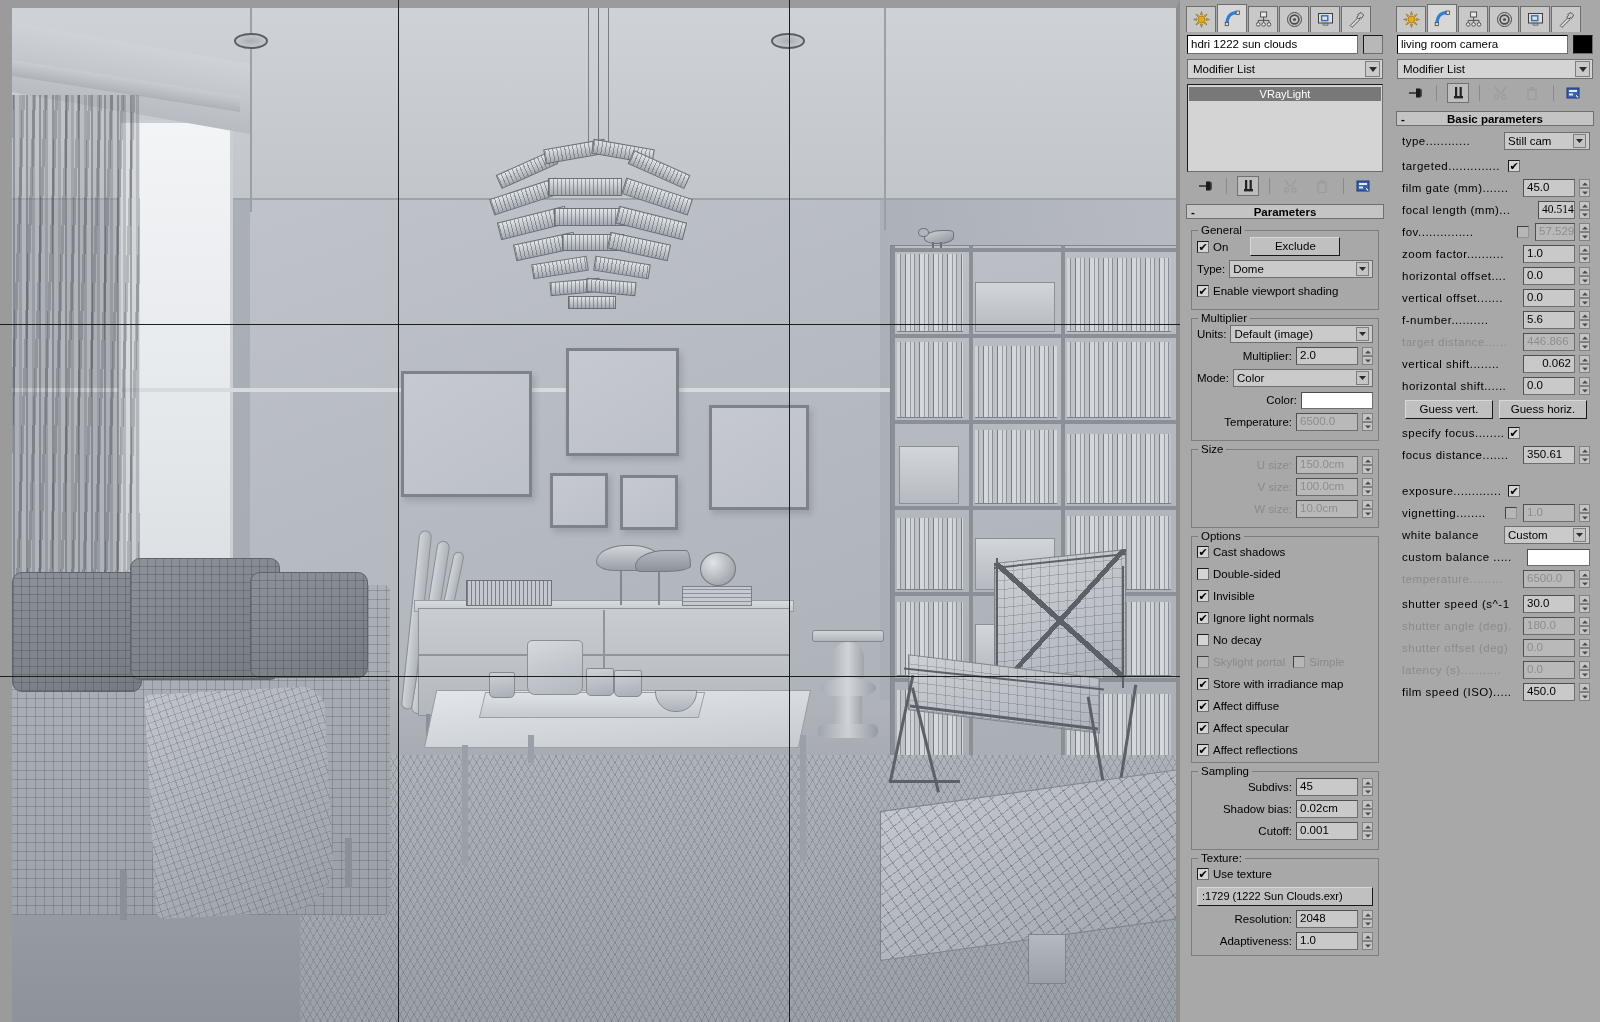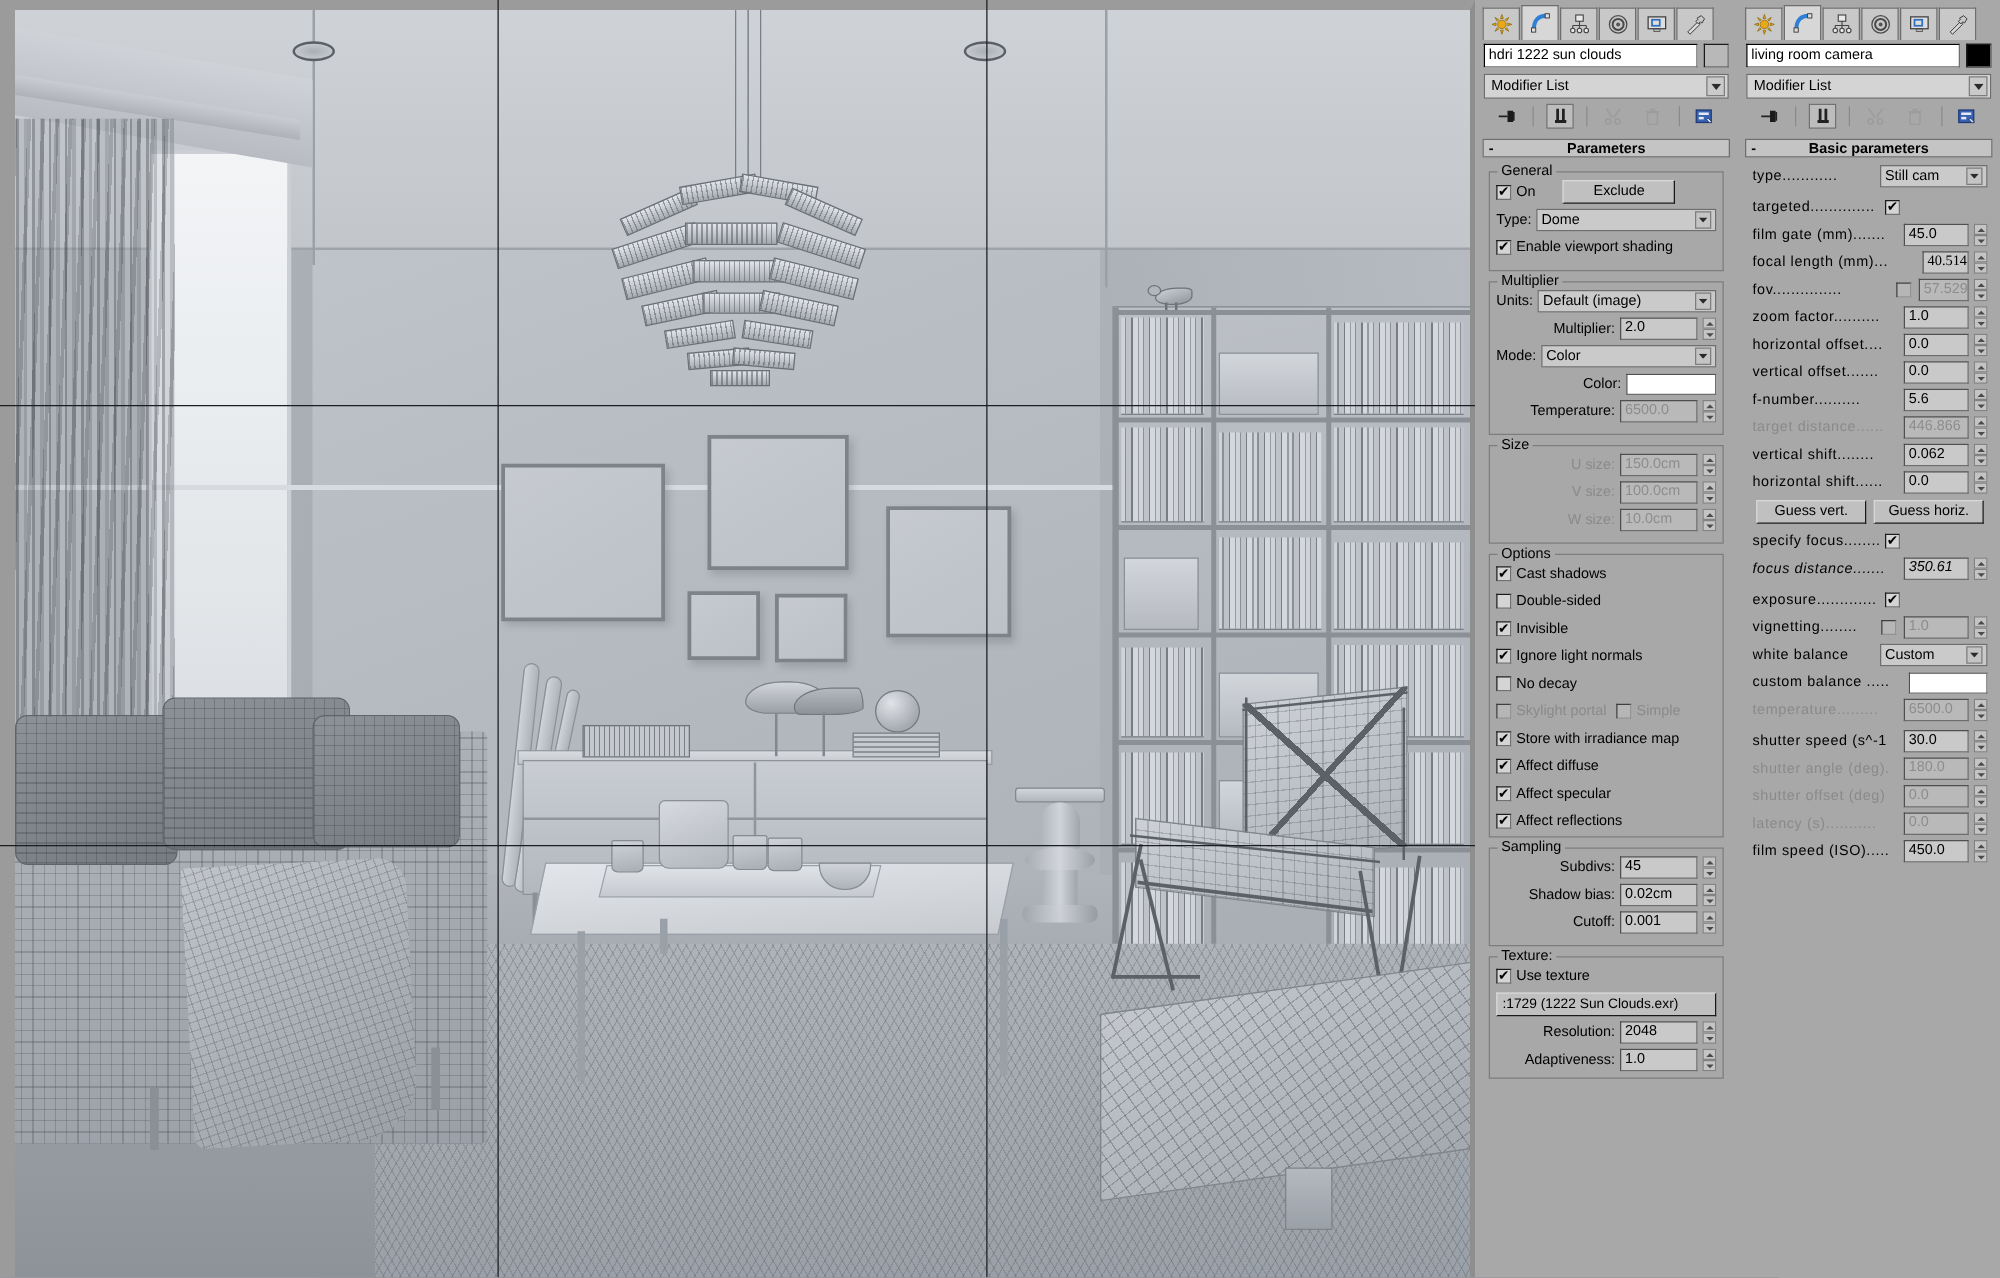--- a/index.html
+++ b/index.html
@@ -508,20 +508,23 @@
         <div class="modlist-combo">
           <span>Modifier List</span>
           <span class="combo-arrow">
             <svg width="8" height="5">
                 <path d="M0 0h8L4 5z" fill="#2b2b2b"></path>
               </svg>
           </span>
         </div>
       </div>
 
+      <div class="stacklist">
+        <div class="stackitem">VRayLight</div>
+      </div>
 
       <div class="stacktools">
         <div class="stool-btn">
           <svg width="16" height="14" viewBox="0 0 16 14">
               <path d="M1 7h7" stroke="#222" stroke-width="1.4"></path>
               <path d="M8 2.5h4.5v9H8z" fill="#1b1b1b"></path>
               <path d="M13 3.5v7" stroke="#222" stroke-width="1.4"></path>
             </svg>
         </div>
         <div class="sep"></div>
@@ -970,21 +973,21 @@
             <span class="dots lbl dim">target distance......</span>
             <span class="fld dim" style="width:52px;">446.866</span>
             <span class="spin">
                 <i></i>
                 <i></i>
               </span>
           </div>
 
           <div class="row">
             <span class="dots">vertical shift........</span>
-            <span class="fld" style="width:52px;">0.062</span>
+            <span class="fld" style="width:52px;text-align:right;">0.062</span>
             <span class="spin">
                 <i></i>
                 <i></i>
               </span>
           </div>
 
           <div class="row">
             <span class="dots">horizontal shift......</span>
             <span class="fld" style="width:52px;">0.0</span>
             <span class="spin">
@@ -996,21 +999,21 @@
           <div class="cambtnrow">
             <span class="btn">Guess vert.</span>
             <span class="btn">Guess horiz.</span>
           </div>
 
           <div class="row">
             <span class="dots">specify focus........</span>
             <span class="chk on" style="margin-right:70px;"></span>
           </div>
 
-          <div class="row" style="margin-bottom:7px;font-style:italic;">
+          <div class="row" style="margin-bottom:18px;">
             <span class="dots">focus distance.......</span>
             <span class="fld" style="width:52px;">350.61</span>
             <span class="spin">
                 <i></i>
                 <i></i>
               </span>
           </div>
 
           <div class="row">
             <span class="dots">exposure.............</span>

